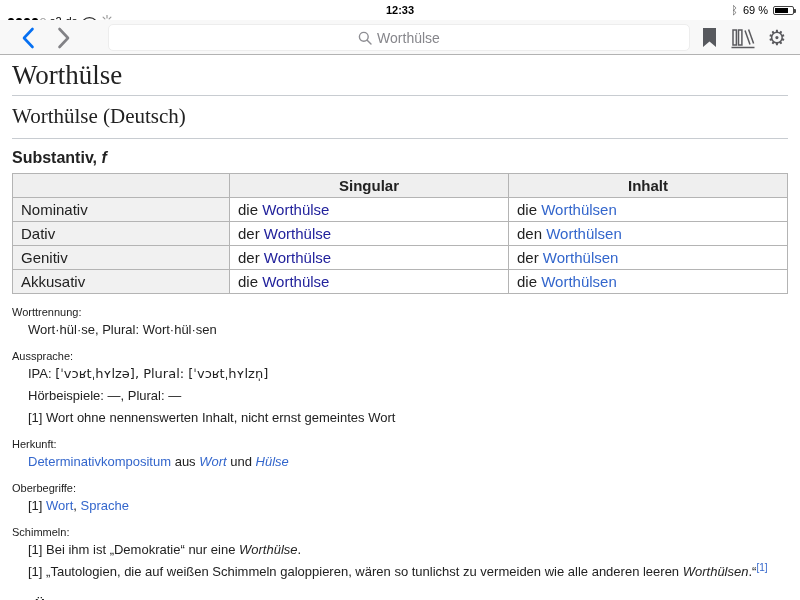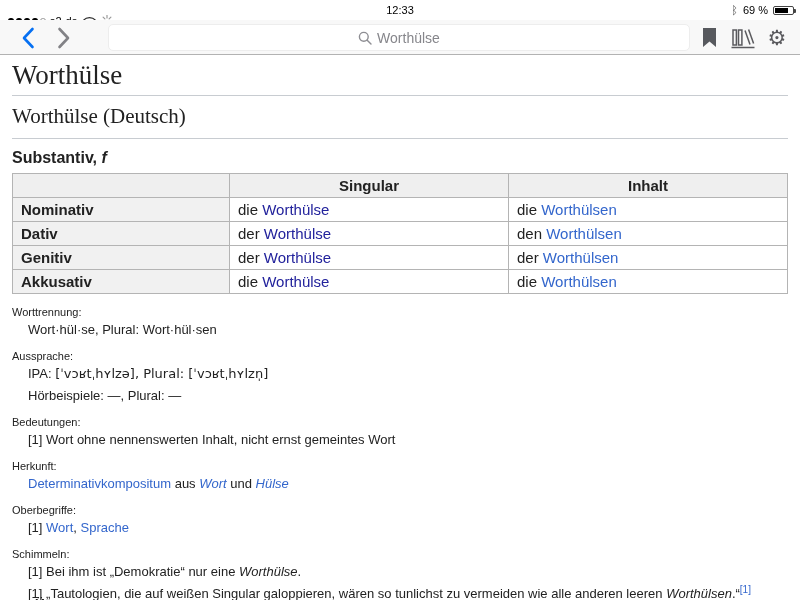--- a/index.html
+++ b/index.html
@@ -5,21 +5,21 @@
   * { margin:0; padding:0; box-sizing:border-box; }
   html,body { width:800px; height:600px; overflow:hidden; background:#fff;
               font-family:"Liberation Sans", sans-serif; color:#222; }
   .screen { position:relative; width:800px; height:600px; }
 
   
   .status-bar { position:absolute; top:0; left:0; right:0; height:20px; background:#fff;
                 font-size:11px; color:#000; }
   .sb-left { position:absolute; left:8px; top:11px; height:20px; display:flex; align-items:center; gap:4px; }
   .sb-center { position:absolute; left:0; right:0; top:0; height:20px; display:flex;
-               align-items:center; justify-content:center; font-weight:400; }
+               align-items:center; justify-content:center; font-weight:700; }
   .sb-right { position:absolute; right:6px; top:0; height:20px; display:flex; align-items:center; gap:5px; }
   .signal-dots { display:flex; gap:2.5px; align-items:center; }
   .signal-dots i { width:5.5px; height:5.5px; border-radius:50%; background:#000; display:block; }
   .signal-dots i.empty { background:#fff; border:1px solid #999; }
   .bt-glyph { font-family:"DejaVu Sans", sans-serif; color:#555; font-size:11px; line-height:1; }
   .battery { position:relative; width:21px; height:9px; border:1px solid #444; border-radius:2px; }
   .battery .fill { position:absolute; left:1px; top:1px; bottom:1px; width:69%; background:#000; }
   .battery .tip { position:absolute; right:-3px; top:2px; width:2px; height:4px; background:#444;
                   border-radius:0 1px 1px 0; }
 
@@ -43,21 +43,21 @@
                   line-height:30px; color:#222; padding-bottom:5px; border-bottom:1px solid #c8ccd1; }
   h2.lang-title { font-family:"Liberation Serif", serif; font-weight:normal; font-size:21px;
                   line-height:24px; color:#222; margin-top:8px; padding-bottom:10px;
                   border-bottom:1px solid #c8ccd1; }
   h3.pos-title { font-size:16px; font-weight:bold; margin-top:10px; margin-bottom:6px; }
   h3.pos-title .gender { font-style:italic; }
 
   table.infl { border-collapse:collapse; width:100%; font-size:15px; table-layout:fixed; }
   .infl th, .infl td { border:1px solid #b4b4b4; padding:3px 8px; height:17px; }
   .infl th { background:#efefef; font-weight:bold; text-align:center; }
-  .infl td.rowlabel { background:#f1f1f1; font-weight:bold; text-align:left; }
+  .infl td.rowlabel { background:#f1f1f1; font-weight:normal; text-align:left; }
   .infl td.cell { background:#fff; text-align:left; }
   .infl col.c1 { width:28%; } .infl col.c2 { width:36%; } .infl col.c3 { width:36%; }
 
   a, .lnk { text-decoration:none; cursor:pointer; }
   .lnk-blue { color:#3366cc; }
   .lnk-visited { color:#22229c; }
   .it { font-style:italic; }
 
   .sect-heading { font-weight:normal; font-size:11px; margin:12px 0 3px; }
   .sect-line { margin:0 0 5px 16px; font-size:13px; line-height:17px; }
@@ -198,29 +198,28 @@
     </tbody>
       </table>
 
     <div class="sect-heading">Worttrennung:</div>
     <div class="sect-line">Wort·hül·se, Plural: Wort·hül·sen</div>
 
     <div class="sect-heading">Aussprache:</div>
     <div class="sect-line"><span>IPA: </span><span class="ipa">[ˈvɔʁtˌhʏlzə], Plural: [ˈvɔʁtˌhʏlzn̩]</span></div>
     <div class="sect-line">Hörbeispiele: —, Plural: —</div>
 
-    <div class="sect-heading">Bedeutungen:</div>
     <div class="sect-line">[1] Wort ohne nennenswerten Inhalt, nicht ernst gemeintes Wort</div>
 
     <div class="sect-heading">Herkunft:</div>
     <div class="sect-line"><span class="lnk lnk-blue">Determinativkompositum</span><span> aus </span><span class="lnk lnk-blue it">Wort</span><span> und </span><span class="lnk lnk-blue it">Hülse</span></div>
 
     <div class="sect-heading">Oberbegriffe:</div>
     <div class="sect-line"><span>[1] </span><span class="lnk lnk-blue">Wort</span><span>, </span><span class="lnk lnk-blue">Sprache</span></div>
 
     <div class="sect-heading">Schimmeln:</div>
     <div class="sect-line"><span>[1] </span><span>Bei ihm ist „Demokratie“ nur eine </span><span class="it">Worthülse</span><span>.</span><sup class="ref"></sup></div>
-    <div class="sect-line"><span>[1] </span><span>„Tautologien, die auf weißen Singular galoppieren, wären so tunlichst zu vermeiden wie alle anderen leeren </span><span class="it">Worthülsen</span><span>.“</span><sup class="ref">[1]</sup></div>
+    <div class="sect-line"><span>[1] </span><span>„Tautologien, die auf weißen Schimmeln galoppieren, wären so tunlichst zu vermeiden wie alle anderen leeren </span><span class="it">Worthülsen</span><span>.“</span><sup class="ref">[1]</sup></div>
 
   </div>
 
   <div class="bottom-fragment">Ü</div>
 </div>
 
 </body></html>

